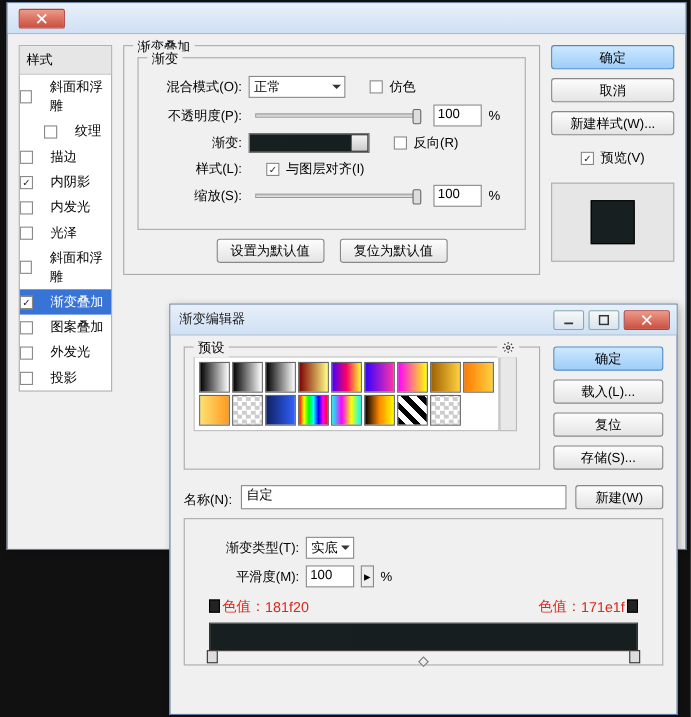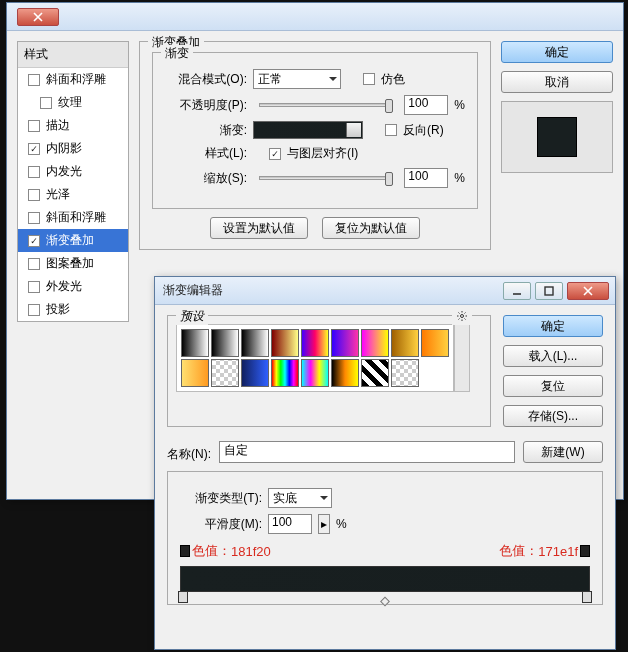--- a/index.html
+++ b/index.html
@@ -7,24 +7,24 @@
 
 .window { position: absolute; background: #f0f0f0; border: 1px solid #5c7a9e; box-shadow: 2px 2px 8px rgba(0,0,0,0.3); }
 .titlebar { height: 28px; background: linear-gradient(#e8f0fa,#cfe0f4); border-bottom: 1px solid #a9bdd6; display: flex; align-items: center; padding: 0 6px; }
 .titlebar .title { flex: 1; color: #1a1a1a; font-size: 12px; padding-left: 2px; }
 .win-btn { width: 28px; height: 18px; margin-left: 4px; border: 1px solid #8aa; background: linear-gradient(#f8f8f8,#d8e4f0); border-radius: 2px; display: inline-flex; align-items: center; justify-content: center; cursor: pointer; }
 .win-btn.close { background: linear-gradient(#e98,#c94f3f); border-color: #a44; color: #fff; font-weight: bold; width: 42px; }
 .win-btn svg { width: 10px; height: 10px; }
 
 .main-body { display: flex; padding: 10px; gap: 10px; }
 
-.style-panel { width: 112px; border: 1px solid #aaa; background: #fff; }
+.style-panel { width: 85px; border: 1px solid #aaa; background: #fff; }
 .style-head { background: #e6e6e6; padding: 4px 6px; border-bottom: 1px solid #ccc; }
 .style-sub { background: #d9e6f7; padding: 4px 6px; border-bottom: 1px solid #ccc; }
-.style-item { display: flex; align-items: center; padding: 3px 10px; gap: 6px; }
+.style-item { display: flex; align-items: center; padding: 3px 0; gap: 16px; }
 .style-item.indent { padding-left: 22px; }
 .style-item.sel { background: #3874d6; color: #fff; }
 .cb { width: 12px; height: 12px; border: 1px solid #888; background: #fff; display: inline-flex; align-items: center; justify-content: center; font-size: 9px; }
 .cb.checked::after { content: "✓"; color: #222; }
 .style-item.sel .cb.checked::after { color: #222; }
 
 .center-panel { flex: 1; }
 .group { border: 1px solid #aaa; padding: 10px 12px; position: relative; margin-bottom: 10px; }
 .group > .legend { position: absolute; top: -8px; left: 8px; background: #f0f0f0; padding: 0 4px; }
 .inner-group { border: 1px solid #aaa; padding: 10px 12px 14px; position: relative; }
@@ -50,31 +50,31 @@
 
 .grad-bar { width: 110px; height: 18px; border: 1px solid #666; background: linear-gradient(90deg,#181f20,#171e1f); position: relative; }
 .grad-bar::after { content: ""; position: absolute; right: 1px; top: 1px; bottom: 1px; width: 14px; background: linear-gradient(#f4f4f4,#ccc); border-left: 1px solid #666; }
 .grad-bar .arrow { position: absolute; right: 4px; top: 5px; border: 4px solid transparent; border-top-color: #333; }
 
 .btn-row { display: flex; gap: 14px; justify-content: center; margin-top: 8px; }
 
 
 .ge-body { padding: 10px 12px; }
 .ge-top { display: flex; gap: 12px; }
-.preset-group { flex: 1; border: 1px solid #aaa; padding: 8px; position: relative; font-style: italic; }
+.preset-group { flex: 1; border: 1px solid #aaa; padding: 8px; position: relative; }
 .preset-group .legend { position: absolute; top: -8px; left: 8px; background: #f0f0f0; padding: 0 4px; }
 .preset-gear { position: absolute; top: -6px; right: 18px; background: #f0f0f0; padding: 0 4px; }
 .preset-grid { display: grid; grid-template-columns: repeat(9, 28px); gap: 2px; padding: 4px; background: #fff; border: 1px solid #bbb; }
 .preset-sw { width: 28px; height: 28px; border: 1px solid #666; }
 .ge-right { width: 100px; display: flex; flex-direction: column; gap: 8px; }
 
 .name-row { display: flex; align-items: flex-end; gap: 8px; margin: 14px 0 8px; }
 .name-input { flex: 1; height: 22px; border: 1px solid #888; background: #fff; padding: 0 4px; }
 
-.type-group { border: 1px solid #aaa; padding: 10px 12px; position: relative; }
+.type-group { border: 1px solid #aaa; padding: 10px 22px; position: relative; }
 .grad-edit-bar { height: 26px; background: linear-gradient(90deg,#181f20,#171e1f); border: 1px solid #333; margin: 6px 0 2px; position: relative; }
 .stop { position: absolute; width: 10px; height: 12px; background: #ddd; border: 1px solid #333; } .stop.bot { bottom: -12px; }
 .colorval { color: #d82a1f; font-size: 13px; }
 .mid-diamond { position: absolute; bottom: -14px; left: 50%; width: 7px; height: 7px; transform: translateX(-50%) rotate(45deg); border:1px solid #777; background:#eee; }
 
 .scrollbar-v { width: 16px; background: #e8e8e8; border: 1px solid #bbb; }
 </style>
 </head>
 <body>
 
@@ -194,20 +194,25 @@
         <div class="btn-row">
           <span class="btn">设置为默认值</span>
           <span class="btn">复位为默认值</span>
         </div>
       </div>
     </div>
 
     <div class="right-panel">
       <span class="btn primary">确定</span>
       <span class="btn">取消</span>
+      <span class="btn">新建样式(W)...</span>
+      <div class="row" style="justify-content:center;margin-top:4px">
+        <span class="cb checked"></span>
+        <span>预览(V)</span>
+      </div>
       <div class="swatch-box">
         <div class="swatch"></div>
       </div>
     </div>
   </div>
 </div>
 
 <div class="window" style="left:154px; top:276px; width:462px; height:374px;">
   <div class="titlebar">
     <span class="title">渐变编辑器</span>
@@ -271,21 +276,21 @@
 
     <div class="name-row">
       <span>名称(N):</span>
       <span class="name-input">自定</span>
       <span class="btn" style="width:80px">新建(W)</span>
     </div>
 
     <div class="type-group">
       <div class="row">
         <span style="width:82px;text-align:right">渐变类型(T):</span>
-        <span class="sel-box" style="width:64px">
+        <span class="sel-box" style="width:44px">
             <span>实底</span>
           </span>
       </div>
       <div class="row">
         <span style="width:82px;text-align:right">平滑度(M):</span>
         <span class="num-input">100</span>
         <span style="width:12px;height:20px;border:1px solid #888;background:#eee;display:inline-flex;align-items:center;justify-content:center">▸</span>
         <span>%</span>
       </div>
 

